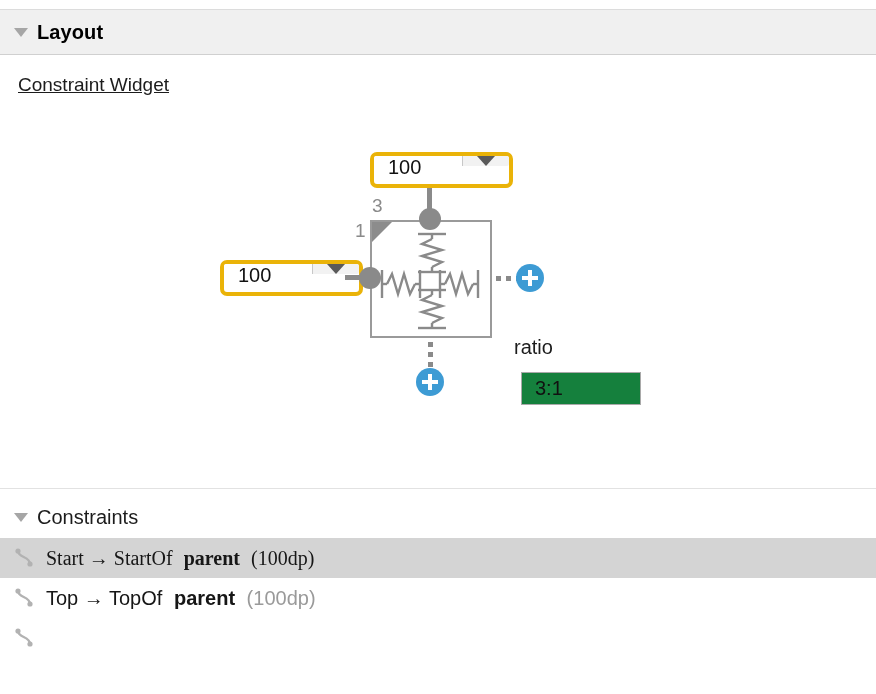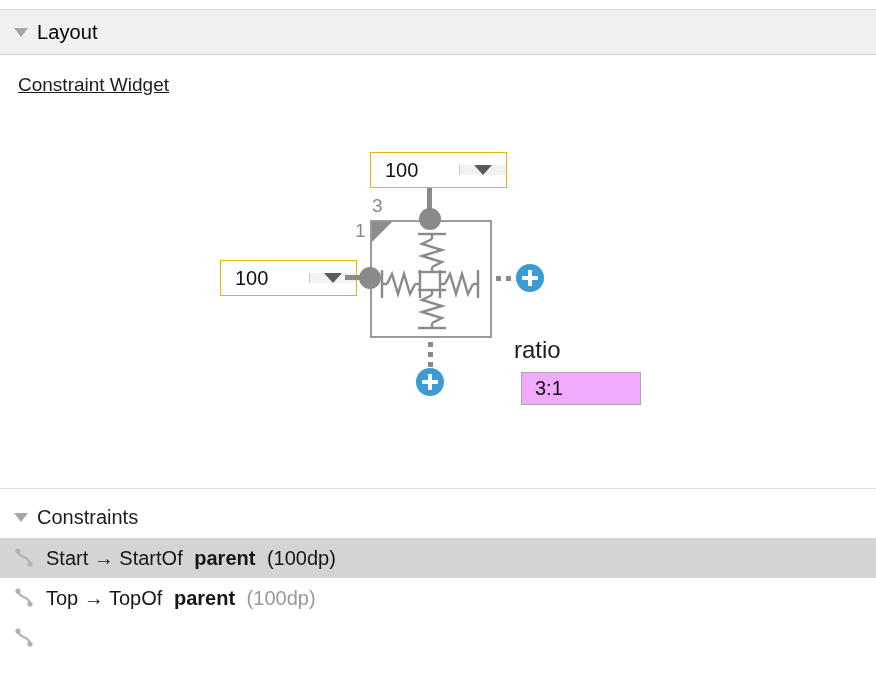--- a/index.html
+++ b/index.html
@@ -34,21 +34,21 @@
     width: 0; height: 0;
     border-left: 7px solid transparent;
     border-right: 7px solid transparent;
     border-top: 9px solid #a6a6a6;
     margin-left: 14px;
     margin-right: 9px;
     flex: none;
   }
   .section-header .title {
     font-size: 20px;
-    font-weight: normal;
+    font-weight: bold;
     color: #000000;
     letter-spacing: 0.1px;
   }
 
   
   .sub-label {
     position: absolute;
     left: 18px;
     top: 74px;
     font-size: 19px;
@@ -62,24 +62,24 @@
     left: 0;
     top: 110px;
     width: 876px;
     height: 375px;
   }
 
   
   .combo {
     position: absolute;
     display: flex;
-    align-items: center;
+    align-items: flex-start;
     height: 36px;
-    border: 1px solid #eab308;
-    border-radius: 0;
+    border: 4px solid #eab308;
+    border-radius: 7px;
     background: #ffffff;
     box-sizing: border-box;
   }
   .combo .val {
     display: flex;
     align-items: center;
     padding: 0 14px;
     font-size: 20px;
     color: #111111;
     background: #ffffff;
@@ -193,31 +193,31 @@
     color: #8a8a8a;
   }
   #num-top  { left: 372px; top: 85px; }
   #num-left { left: 355px; top: 110px; }
 
   
   .ratio-label {
     position: absolute;
     left: 514px;
     top: 226px;
-    font-size: 24px;
+    font-size: 20px;
     color: #1c1c1c;
   }
   .ratio-field {
     position: absolute;
     left: 521px;
     top: 262px;
     width: 120px;
     height: 33px;
     border: 1px solid #a9a9a9;
-    background: #f0abfc;
+    background: #15803d;
     box-sizing: border-box;
     display: flex;
     align-items: center;
     padding-left: 13px;
     font-size: 20px;
     color: #111111;
   }
 
   
   .constraints-divider {
@@ -251,20 +251,21 @@
   .constraint-row {
     width: 876px;
     height: 40px;
     display: flex;
     align-items: center;
     box-sizing: border-box;
     padding-left: 12px;
   }
   .constraint-row.selected {
     background: #d4d4d4;
+    font-family: Liberation Serif, serif;
   }
   .constraint-row .c-icon {
     width: 26px;
     height: 26px;
     flex: none;
     margin-right: 8px;
     display: flex;
     align-items: center;
     justify-content: center;
   }

